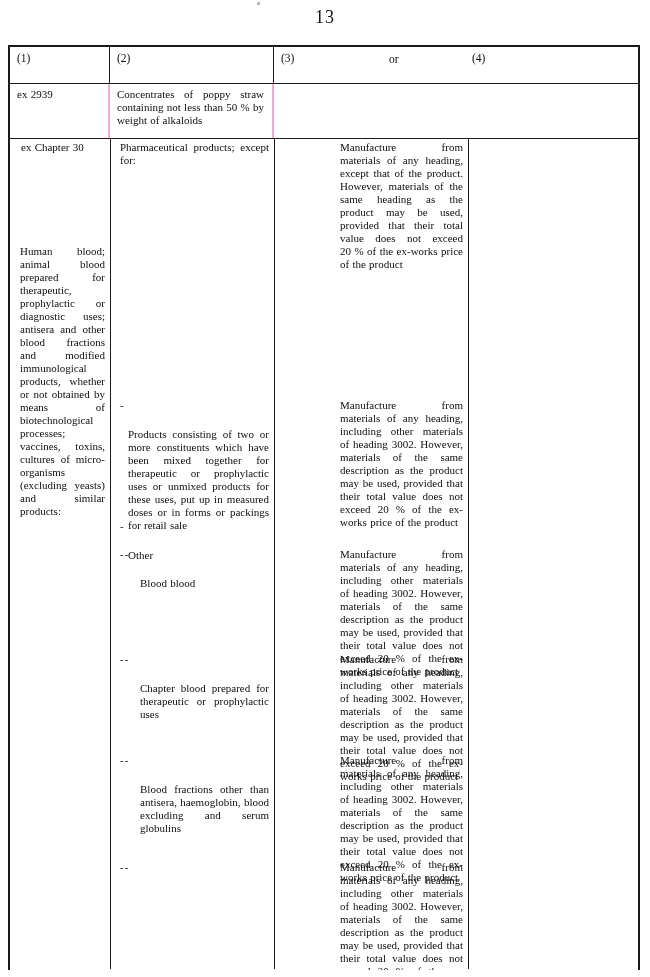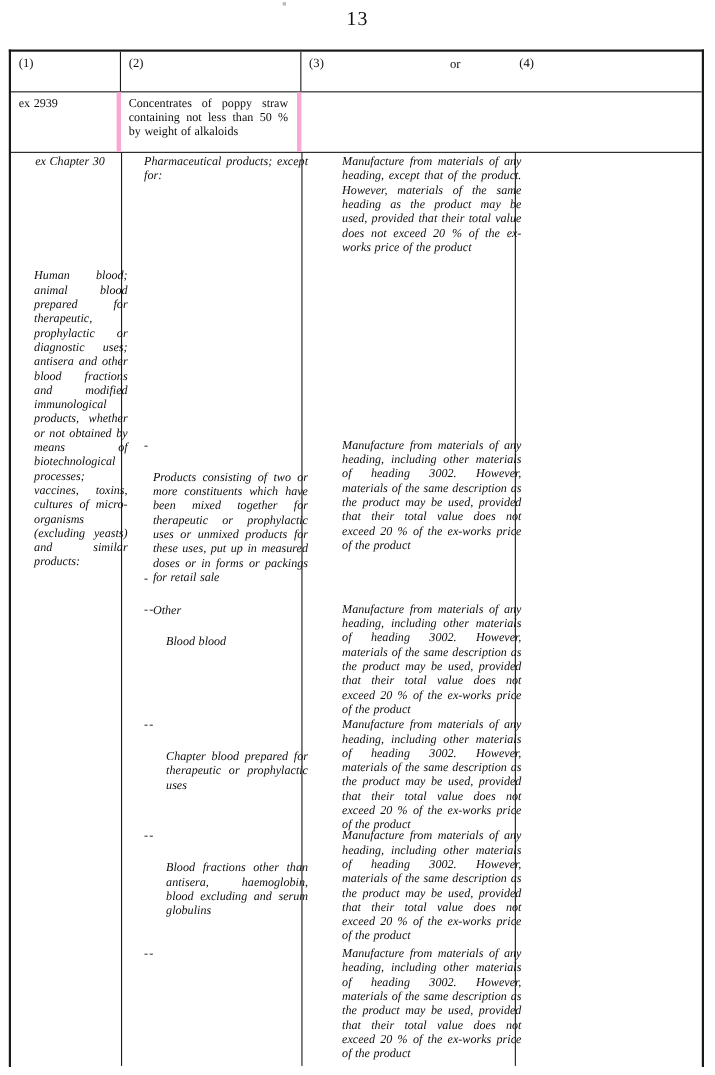--- a/index.html
+++ b/index.html
@@ -36,64 +36,63 @@
     grid-template-columns: 100px 164px 1fr;
     height: 37px;
     border-bottom: 1.5px solid #1a1a1a;
     box-sizing: border-box;
     font-size: 11.5px;
   }
   .th { padding: 5px 0 0 7px; box-sizing: border-box; }
   .th.c1, .th.c2 { border-right: 1px solid #1a1a1a; }
   .th.c34 { position: relative; }
   .th.c34 .h3  { position: absolute; left: 7px;   top: 5px; }
-  .th.c34 .hor { position: absolute; left: 135px; top: 6px; }
+  .th.c34 .hor { position: absolute; left: 115px; top: 6px; }
   .th.c34 .h4  { position: absolute; left: 198px; top: 5px; }
 
   .trow {
     display: grid;
     grid-template-columns: 100px 164px 194px 1fr;
     box-sizing: border-box;
   }
   .row1 {
     height: 55px;
     border-bottom: 1.5px solid #1a1a1a;
   }
   .td { box-sizing: border-box; padding: 4px 8px 0 7px; }
-  .td.col1, .td.col2, .td.col3 { border-right: 4px solid #f9a8d4; }
+  .td.col1, .td.col2, .td.col3 { border-right: 2px solid #f9a8d4; }
 
   .row2 {
     position: relative;
     display: block;
     height: 830px;
   }
   .vline {
     position: absolute; top: 0; bottom: 0; width: 1px;
     background: #1a1a1a;
   }
   .v1 { left: 100px; } .v2 { left: 264px; } .v3 { left: 458px; }
 
   .entry {
-    position: absolute; left: 15px; right: 0;
+    position: absolute; left: 4px; right: 0;
     display: grid;
     grid-template-columns: 100px 164px 194px 1fr;
-    font-style: italic;
   }
   .e1 { top: 2px; }
   .e2 { top: 106px; }
   .e3 { top: 260px; }
   .e4 { top: 381px; }
   .e5 { top: 409px; }
   .e6 { top: 514px; }
   .e7 { top: 615px; }
   .e8 { top: 722px; }
 
   .ecol1 { box-sizing: border-box; padding-left: 7px; }
   .ecol2 { box-sizing: border-box; padding: 0 9px 0 6px; }
-  .ecol3 { box-sizing: border-box; padding: 0 9px 0 22px; }
+  .ecol3 { box-sizing: border-box; padding: 0 9px 0 22px; margin-left: 40px; }
   .ecol4 { box-sizing: border-box; }
 
   .txt {
     font-size: 11px;
     line-height: 13px;
     word-spacing: 0.5px;
   }
   .just { text-align: justify; }
 
   .dash-item { display: flex; align-items: flex-start; }

